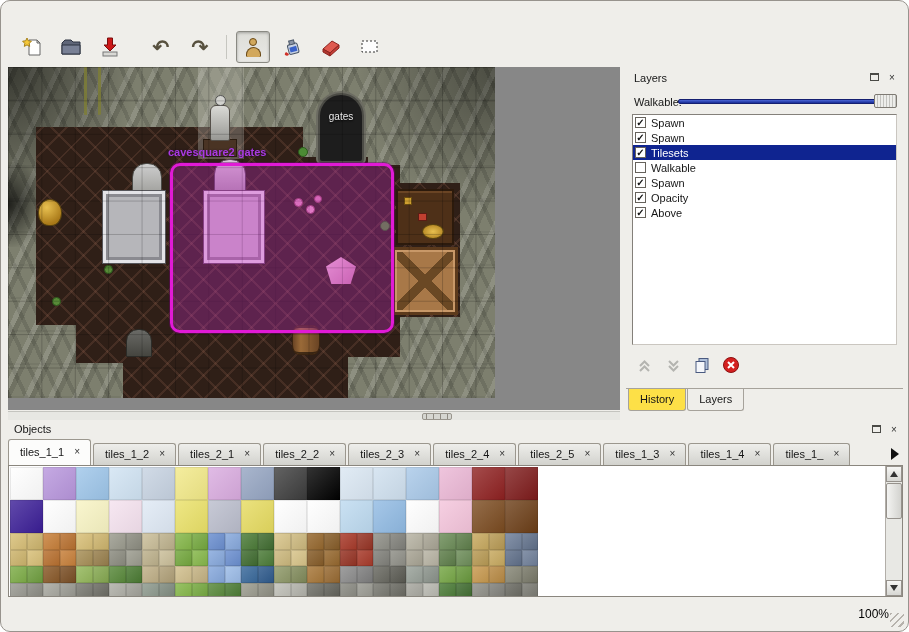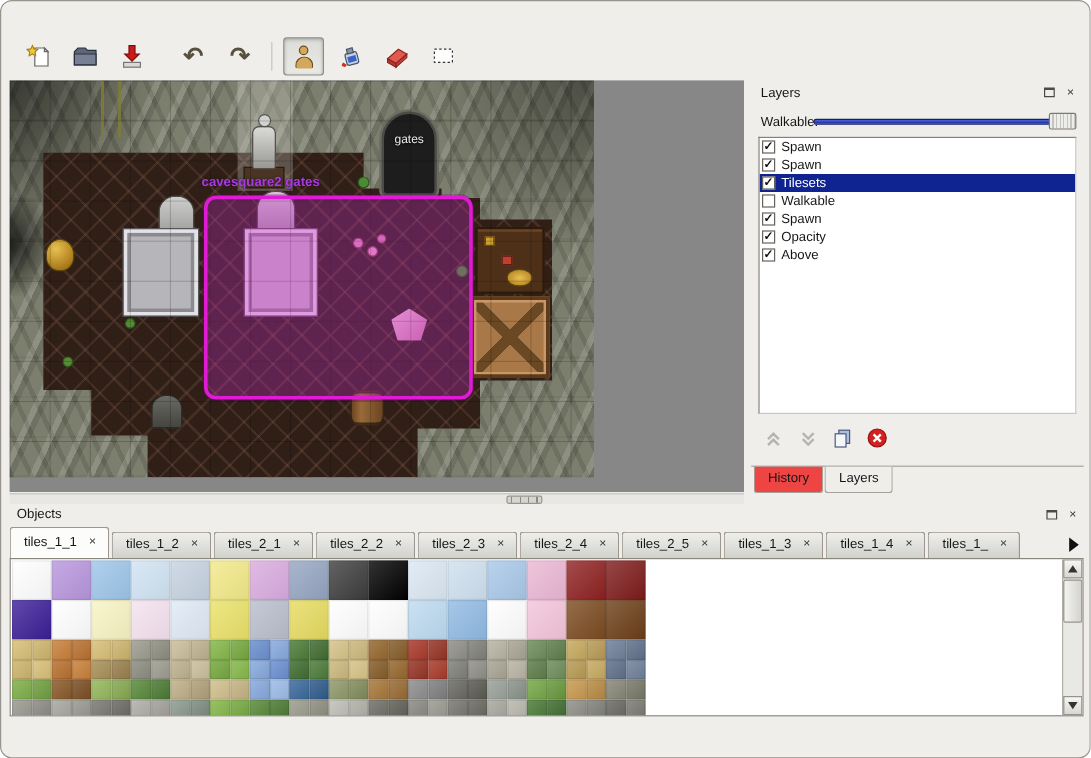--- a/index.html
+++ b/index.html
@@ -61,21 +61,21 @@
   .op-track { position:absolute; left:0; right:2px; top:7px; height:5px; border-radius:2px; background:linear-gradient(#4b66d6,#182c96); border:1px solid #141f70; }
   .op-handle { position:absolute; right:0; top:2px; width:23px; height:14px; border:1px solid #7e7a73; border-radius:2px;
     background:repeating-linear-gradient(90deg,#ededea 0 2px,#c3c3bf 2px 3px); }
   .layers-list { position:absolute; left:6px; top:47px; width:265px; height:231px; background:#fff; border:1px solid #84807a; border-right-color:#cac6c0; border-bottom-color:#cac6c0; overflow:hidden; }
   .layer-row { height:15px; display:flex; align-items:center; gap:5px; padding-left:2px; }
   .layer-row.selected { background:#0f2490; color:#fff; }
   .checkbox { width:11px; height:11px; flex:0 0 11px; background:#fff; border:1px solid #66625c; color:#101010; font-size:10px; font-weight:bold; line-height:1; display:flex; align-items:center; justify-content:center; }
   .layer-actions { position:absolute; left:8px; top:286px; height:24px; display:flex; gap:9px; align-items:center; }
   .action-btn { width:20px; height:20px; display:flex; align-items:center; justify-content:center; }
   .panel-tabbar { position:absolute; left:0; right:0; bottom:0; height:25px; border-top:1px solid #a6a29b; padding-left:2px; }
-  .ptab { display:inline-block; padding:4px 11px 5px; border:1px solid #a6a29b; border-top:none; background:#ef4444; border-radius:0 0 3px 3px; margin-right:1px; }
+  .ptab { display:inline-block; padding:4px 11px 5px; border:1px solid #a6a29b; border-top:none; background:#fde047; border-radius:0 0 3px 3px; margin-right:1px; }
   .ptab.active { background:#efeeea; }
 
   
   .tilesets-panel { position:absolute; left:4px; top:418px; width:901px; height:181px; font-size:11px; color:#161616; }
   .ts-title { position:absolute; left:9px; top:4px; }
   .ts-btns { position:absolute; right:5px; top:3px; display:flex; gap:4px; }
   .ts-tabbar { position:absolute; left:3px; top:20px; right:24px; height:26px; display:flex; align-items:flex-end; overflow:hidden; }
   .ts-tab { flex:0 0 auto; display:flex; align-items:center; gap:7px; height:22px; padding:3px 7px 4px 11px; margin-right:2px;
     background:linear-gradient(#eeeeeb,#d2d2cd); border:1px solid #9b978e; border-bottom:none; border-radius:3px 3px 0 0; }
   .ts-tab.active { height:26px; background:#fcfcfb; position:relative; z-index:3; }
@@ -516,15 +516,19 @@
               <span class="tri-up"></span>
             </div>
           <div class="vs-thumb"></div>
           <div class="vs-btn down">
               <span class="tri-down"></span>
             </div>
         </div>
       </div>
     </div>
 
+    <div class="statusbar">
+      <span class="zoom-level">100%</span>
+      <span class="resize-grip"></span>
+    </div>
 
   </div>
 </div>
 
 </body></html>

